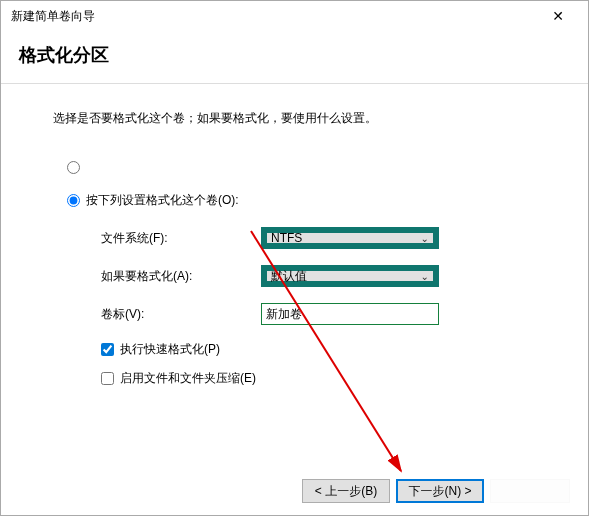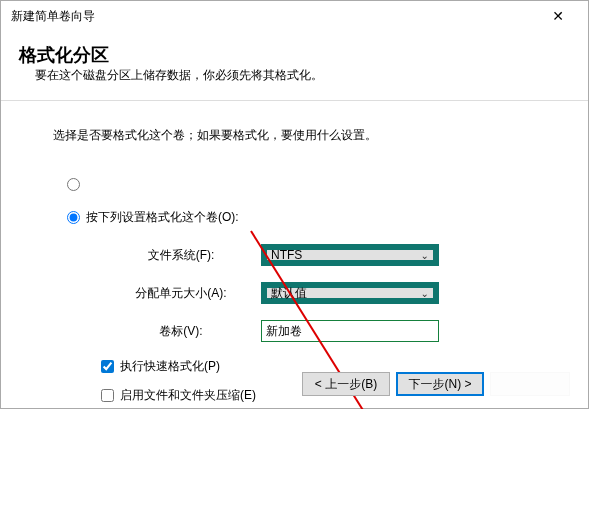--- a/index.html
+++ b/index.html
@@ -1,31 +1,31 @@
 <!DOCTYPE html>
 <html><head>
 <meta charset="utf-8">
 <style>
 * { box-sizing: border-box; margin: 0; padding: 0; }
 body { font-family: "Microsoft YaHei", "Segoe UI", sans-serif; font-size: 12px; background: #fff; color: #000; }
-.dialog { width: 589px; height: 409px; border: 1px solid #aaa; background: #fff; position: relative; }
+.dialog { width: 589px; height: 516px; border: 1px solid #aaa; background: #fff; position: relative; }
 .titlebar { height: 30px; display: flex; align-items: center; padding: 0 10px; }
 .titlebar-title { flex: 1; font-size: 12px; }
 .close-btn { width: 40px; height: 28px; display: flex; align-items: center; justify-content: center; font-size: 14px; cursor: pointer; }
 .header { padding: 12px 18px 10px; }
 .header-title { font-size: 18px; font-weight: bold; }
 .header-sub { font-size: 12px; margin-left: 16px; color: #000; }
 .hr { border: none; border-top: 1px solid #ddd; margin: 6px 0 0; }
 .content { padding: 26px 46px 10px 52px; }
 .instruction { margin-bottom: 34px; font-size: 12px; }
 .radio-row { display: flex; align-items: center; margin-bottom: 18px; margin-left: 14px; }
 .radio-row input[type=radio] { margin-right: 6px; width: 13px; height: 13px; }
 .form-group { margin-left: 48px; margin-top: 6px; }
 .form-row { display: flex; align-items: center; margin-bottom: 16px; }
-.form-label { width: 160px; font-size: 12px; text-align: center; }
+.form-label { width: 160px; font-size: 12px; }
 .select { width: 178px; height: 22px; border: 6px solid #0f766e; background: #e1e1e1; font-size: 12px; padding: 0 4px; display: flex; align-items: center; justify-content: space-between; }
 .select .chev { font-size: 10px; color: #333; }
 .text-input { width: 178px; height: 22px; border: 1px solid #15803d; font-size: 12px; padding: 1px 4px; background: #fff; }
 .chk-row { display: flex; align-items: center; margin-bottom: 12px; }
 .chk-row input[type=checkbox] { margin-right: 6px; width: 13px; height: 13px; accent-color: #0078d7; }
 .arrow-svg { position: absolute; left: 240px; top: 220px; pointer-events: none; }
 .footer { position: absolute; bottom: 12px; right: 18px; display: flex; gap: 6px; }
 .btn { min-width: 88px; height: 24px; border: 1px solid #adadad; background: #e1e1e1; font-size: 12px; cursor: pointer; font-family: inherit; }
 .btn.primary { border: 2px solid #0078d7; background: #e1e1e1; }
 .ghost-btn { min-width: 80px; height: 24px; border: 1px solid #eee; background: #fafafa; opacity: 0.3; }
@@ -36,21 +36,20 @@
 <div class="dialog">
   <div class="titlebar">
     <span class="titlebar-title">新建简单卷向导</span>
     <div class="close-btn">
       <span>✕</span>
     </div>
   </div>
 
   <div class="header">
     <div class="header-title">格式化分区</div>
-    <div class="header-sub">要在这个磁盘分区上储存数据，你必须先将其格式化。</div>
   </div>
   <hr class="hr">
 
   <div class="content">
     <div class="instruction">选择是否要格式化这个卷；如果要格式化，要使用什么设置。</div>
 
     <label class="radio-row">
       <input type="radio" name="fmt" style="">
     </label>
 
@@ -62,21 +61,21 @@
     <div class="form-group">
       <div class="form-row">
         <span class="form-label">文件系统(F):</span>
         <div class="select">
           <span>NTFS</span>
           <span class="chev">⌄</span>
         </div>
       </div>
 
       <div class="form-row">
-        <span class="form-label">分配单元大小(A):</span>
+        <span class="form-label">如果要格式化(A):</span>
         <div class="select">
           <span>默认值</span>
           <span class="chev">⌄</span>
         </div>
       </div>
 
       <div class="form-row">
         <span class="form-label">卷标(V):</span>
         <input class="text-input" type="text" value="新加卷" style="">
       </div>

